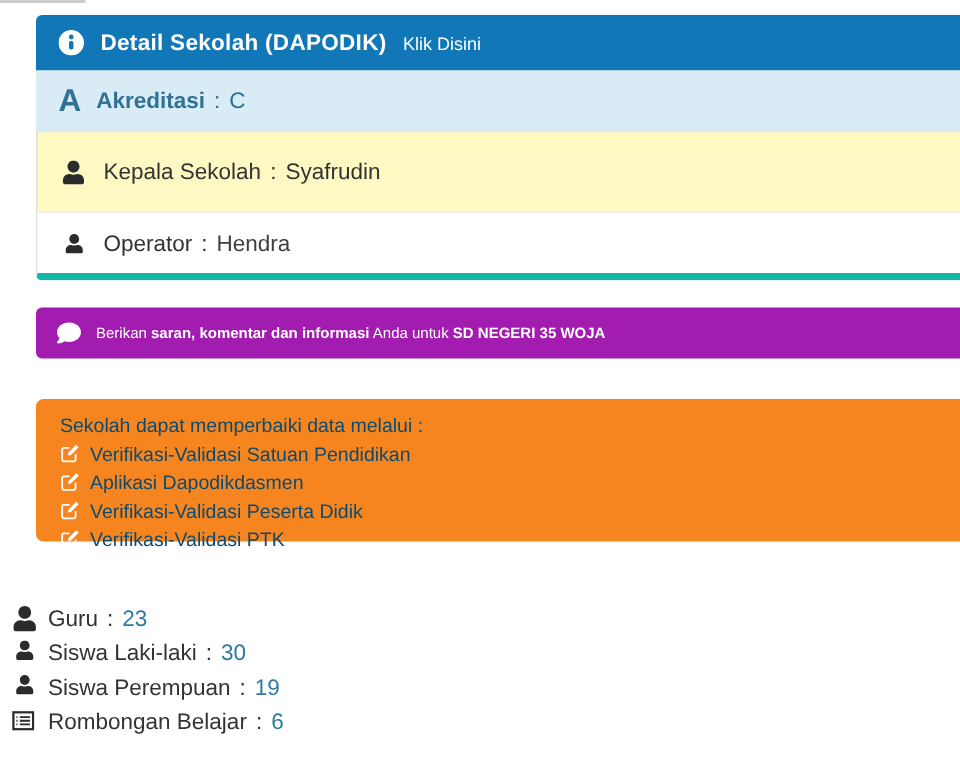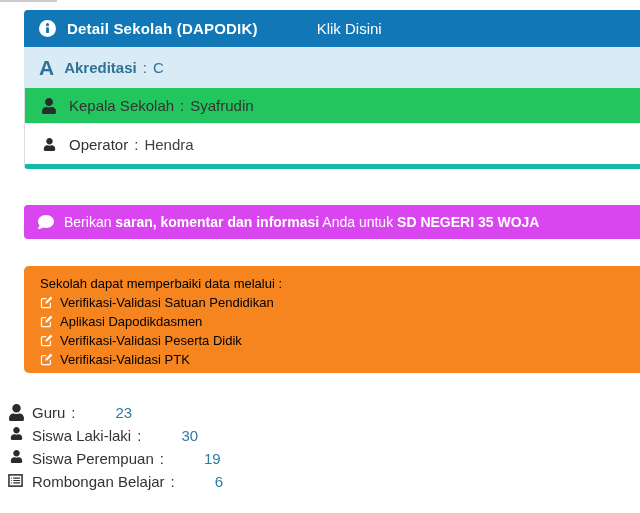--- a/index.html
+++ b/index.html
@@ -9,56 +9,56 @@
   .top-line { position:absolute; left:0; top:0; width:57px; height:2px; background:#cccccc; }
 
   
   .panel { position:absolute; left:24px; right:0; top:10px; }
   .panel-header {
     height:37px; background:#1277b7; color:#fff;
     display:flex; align-items:center; gap:11px; padding-left:15px;
     border-radius:4px 0 0 0; font-size:15px; cursor:pointer;
   }
   .hdr-title { font-weight:700; letter-spacing:.2px; }
-  .hdr-suffix { font-size:15px;margin-left:48px; }
+  .hdr-suffix { font-size:12px; }
   .prow { display:flex; align-items:center; padding-left:15px; font-size:15px; }
   .row-akreditasi { height:41px; background:#d9ecf6; color:#2f7295; }
   .row-akreditasi .label { font-weight:600; }
   .a-letter { font-size:21px; font-weight:600; margin-right:10px; line-height:1; }
-  .row-kepala  { height:36px; background:#22c55e; border-left:1px solid #ddd; border-bottom:1px solid #ededed; }
+  .row-kepala  { height:54px; background:#fef9c3; border-left:1px solid #ddd; border-bottom:1px solid #ededed; }
   .row-operator{ height:45px; background:#fff; border-left:1px solid #ddd; border-bottom:5px solid #14b8a6; border-radius:0 0 0 4px; }
   .prow .icon-box { width:18px; display:flex; justify-content:center; margin-right:11px; color:#333; }
   .sep { margin:0 6px; }
   .value {}
   .link { color:#404040; cursor:pointer; }
 
   
   .feedback {
     position:absolute; left:24px; right:0; top:205px; height:34px;
-    background:#d946ef; border-radius:4px 0 0 4px; color:#fff;
-    display:flex; align-items:center; padding-left:14px; font-size:14px; cursor:pointer;
+    background:#a21caf; border-radius:4px 0 0 4px; color:#fff;
+    display:flex; align-items:center; padding-left:14px; font-size:10px; cursor:pointer;
   }
   .feedback .icon-box { margin-right:10px; display:flex; }
   .feedback span { white-space:pre; }
   .fb-bold { font-weight:700; }
 
   
   .improve {
-    position:absolute; left:24px; right:0; top:266px; height:107px;
-    background:#f6851f; border-radius:5px 0 0 5px; color:#000000;
+    position:absolute; left:24px; right:0; top:266px; height:95px;
+    background:#f6851f; border-radius:5px 0 0 5px; color:#0c4a6e;
     font-size:13px; padding:8px 0 0 16px; line-height:19px;
   }
   .improve-item { display:flex; align-items:center; gap:7px; height:19px; cursor:pointer; }
   .improve-item .icon-box { display:flex; color:#fff; }
 
   
   .stats { position:absolute; left:8px; top:404px; font-size:15px; }
   .stat-row { display:flex; align-items:flex-start; height:23px; }
   .stat-icon-col { width:24px; display:flex; justify-content:flex-start; color:#2b2b2b; }
-  .stat-value { color:#2e7ca3;margin-left:34px; }
+  .stat-value { color:#2e7ca3; }
 
   svg { display:block; }
 </style>
 </head>
 <body>
 
 <div class="top-line"></div>
 
 <div class="panel">
 

